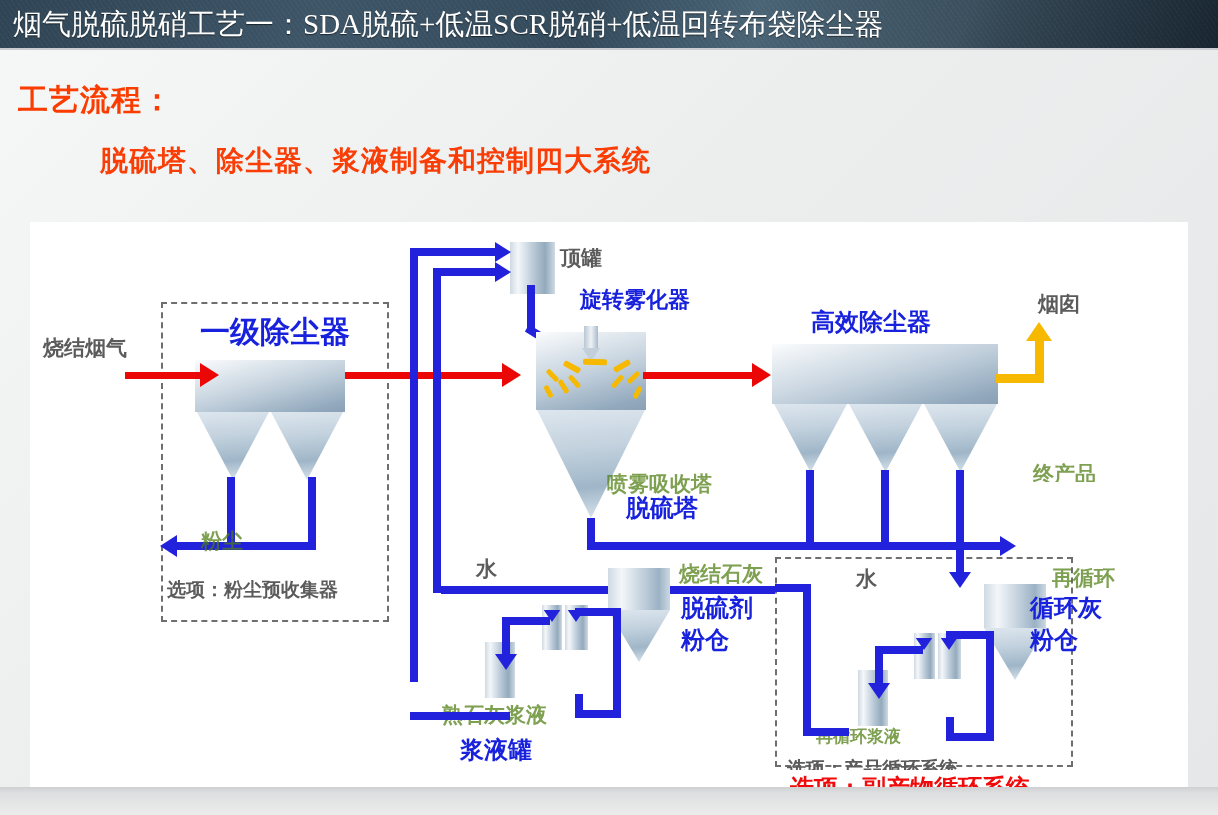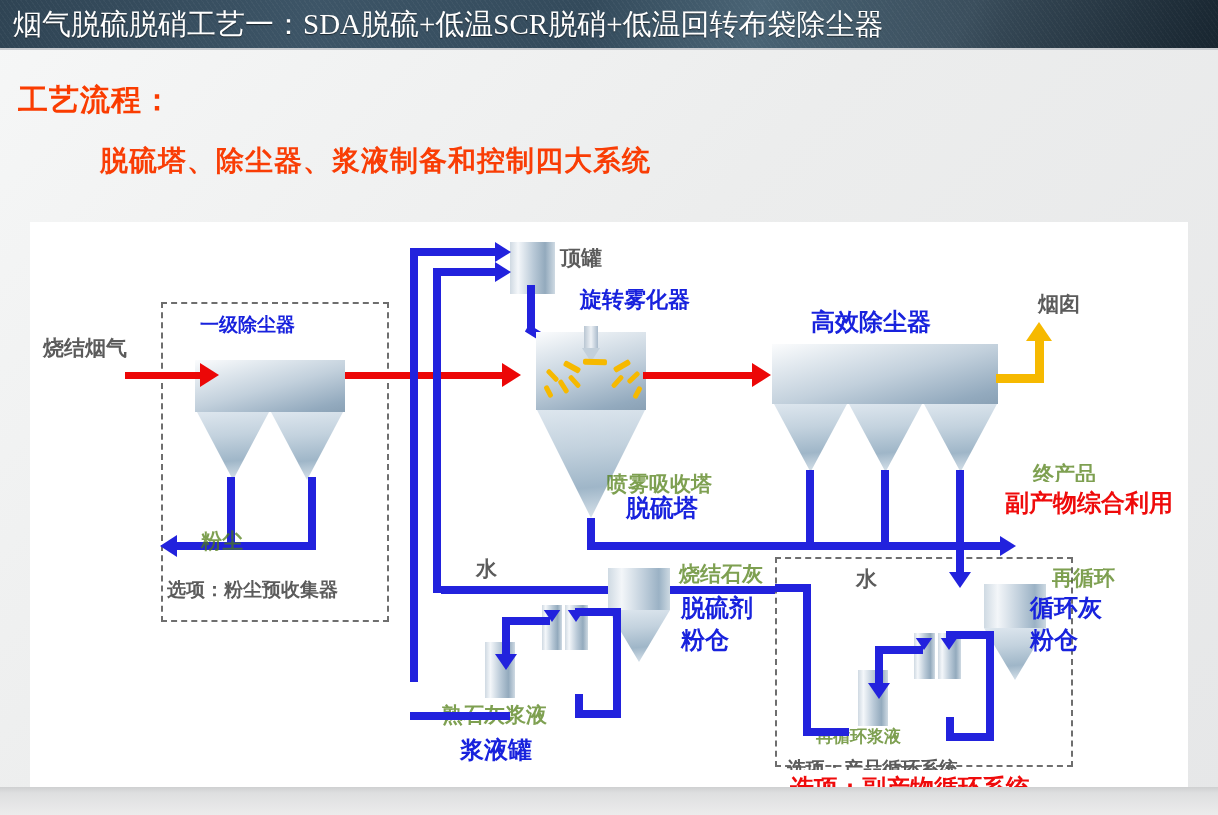--- a/index.html
+++ b/index.html
@@ -118,21 +118,21 @@
   <div class="h-sub">脱硫塔、除尘器、浆液制备和控制四大系统</div>
 
   <div class="panel">
 
     <div class="dashbox" style="left:131px;top:80px;width:224px;height:316px;"></div>
     <div class="dashbox" style="left:745px;top:335px;width:294px;height:206px;"></div>
 
     <div class="body-box" style="left:165px;top:138px;width:150px;height:52px;"></div>
     <div class="hopper" style="left:167px;top:190px;width:72px;height:68px;"></div>
     <div class="hopper" style="left:241px;top:190px;width:72px;height:68px;"></div>
-    <div class="lbl lbl-blue" style="left:170px;top:90px;font-size:19px;">一级除尘器</div>
+    <div class="lbl lbl-blue" style="left:170px;top:90px;font-size:30px;">一级除尘器</div>
 
     <div class="lbl lbl-gray" style="left:13px;top:112px;font-size:21px;">烧结烟气</div>
     <div class="pipe-red" style="left:95px;top:150px;width:78px;height:7px;"></div>
     <div class="arrow ar-right-red" style="left:170px;top:141px;"></div>
 
     <div class="pipe" style="left:197px;top:255px;width:8px;height:73px;"></div>
     <div class="pipe" style="left:278px;top:255px;width:8px;height:73px;"></div>
     <div class="pipe" style="left:147px;top:320px;width:139px;height:8px;"></div>
     <div class="arrow ar-left-blue" style="left:130px;top:313px;"></div>
     <div class="lbl lbl-faint" style="left:171px;top:305px;font-size:21px;">粉尘</div>
@@ -184,21 +184,20 @@
     <div class="hopper" style="left:894px;top:182px;width:73px;height:68px;"></div>
     <div class="lbl lbl-blue" style="left:781px;top:84px;font-size:24px;">高效除尘器</div>
 
     <div class="pipe-yellow" style="left:966px;top:152px;width:48px;height:9px;"></div>
     <div class="pipe-yellow" style="left:1005px;top:118px;width:9px;height:42px;"></div>
     <div class="arrow ar-up-yellow" style="left:996px;top:100px;"></div>
     <div class="lbl lbl-gray" style="left:1008px;top:68px;font-size:21px;">烟囱</div>
     <div class="lbl lbl-faint" style="left:1003px;top:238px;font-size:21px;font-family:Liberation Serif, serif;">终产品</div>
 
     <div class="whitecover" style="left:966px;top:260px;width:192px;height:40px;"></div>
-    <div class="lbl lbl-red" style="left:975px;top:265px;font-size:24px;">副产物综合利用</div>
 
     <div class="pipe" style="left:776px;top:248px;width:8px;height:79px;"></div>
     <div class="pipe" style="left:851px;top:248px;width:8px;height:79px;"></div>
     <div class="pipe" style="left:926px;top:248px;width:8px;height:105px;"></div>
     <div class="arrow ar-down-blue" style="left:919px;top:350px;"></div>
 
     <div class="pipe" style="left:557px;top:296px;width:8px;height:30px;"></div>
     <div class="pipe" style="left:557px;top:320px;width:420px;height:8px;"></div>
     <div class="arrow ar-right-blue" style="left:970px;top:314px;"></div>
 

